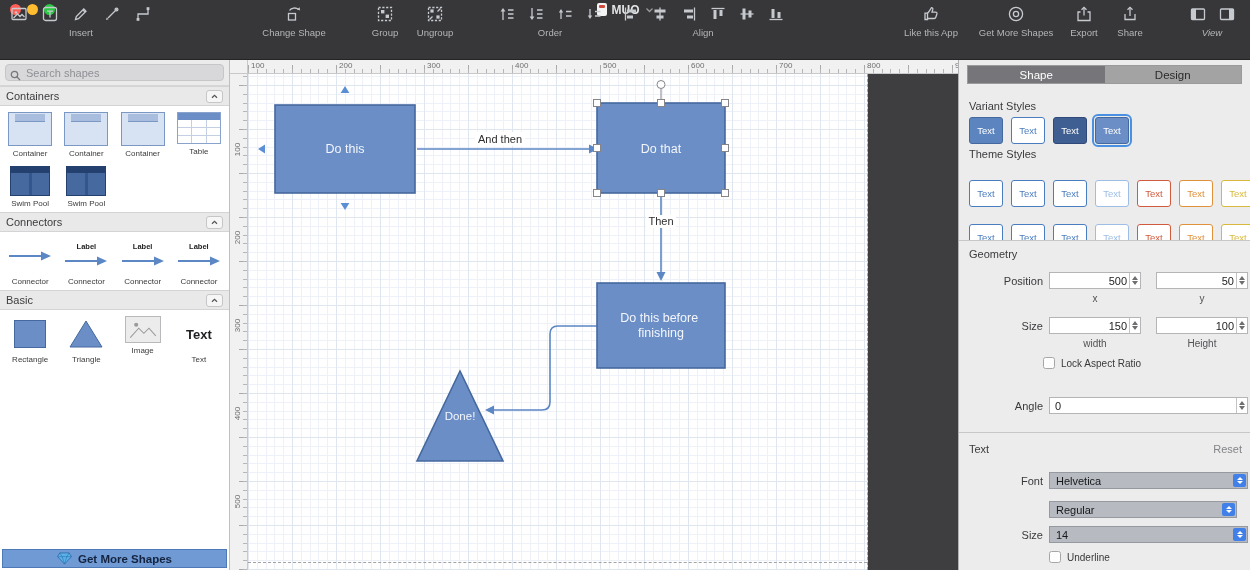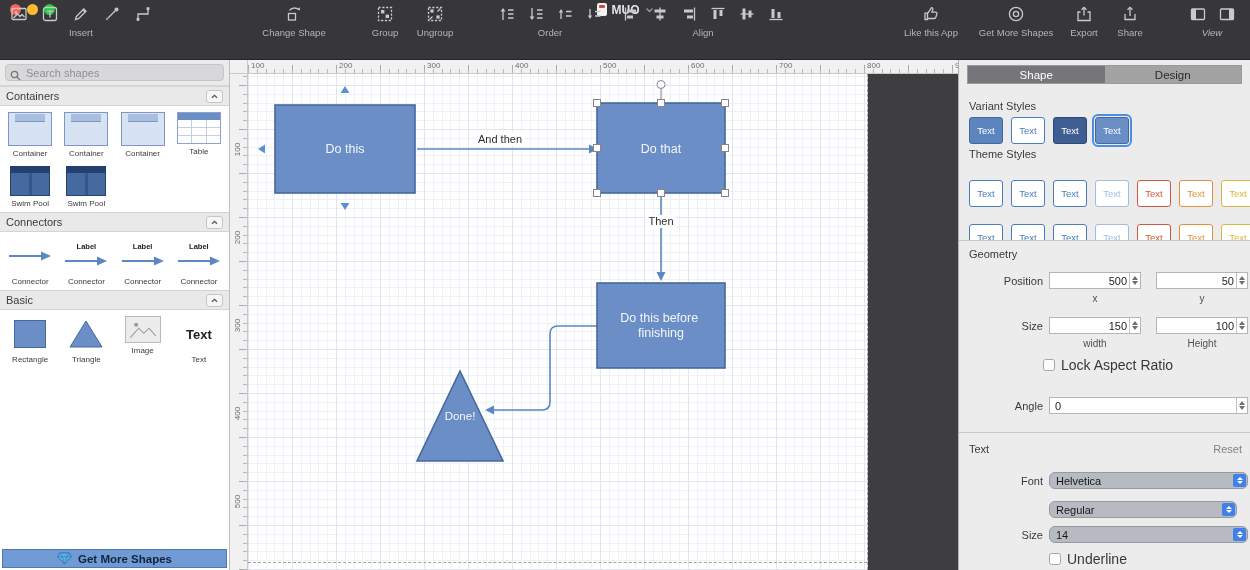--- a/index.html
+++ b/index.html
@@ -125,23 +125,23 @@
   .field { height:17px; background:#fff; border:1px solid #b5b5b7; display:flex; align-items:center; }
   .fval { flex:1; text-align:right; padding-right:2px; font-size:11px; color:#1d1d1f; }
   .left-val .fval { text-align:left; padding-left:5px; }
   .stepper { width:11px; height:100%; border-left:1px solid #c3c3c5; display:flex; flex-direction:column; align-items:center; justify-content:center; gap:1px; }
   .stepper i { display:block; width:0; height:0; }
   .stepper .su { border-left:3px solid transparent; border-right:3px solid transparent; border-bottom:4px solid #6e6e70; }
   .stepper .sd { border-left:3px solid transparent; border-right:3px solid transparent; border-top:4px solid #6e6e70; }
   .sub { font-size:10px; color:#525254; text-align:center; }
   .chk { display:flex; align-items:center; gap:6px; }
   .checkbox { width:12px; height:12px; background:#fdfdfd; border:1px solid #a6a6a8; border-radius:2.5px; display:inline-block; }
-  .chk-label { font-size:14px; color:#39393b; }
+  .chk-label { font-size:10px; color:#39393b; }
   .reset { font-size:11px; color:#828487; }
-  .dropdown { height:17px; background:#b7bbc1; border:1px solid #9599a0; border-radius:6px; display:flex; align-items:center; }
+  .dropdown { height:17px; background:#b7bbc1; border:1px solid #9599a0; border-radius:0; display:flex; align-items:center; }
   .dval { flex:1; font-size:11px; color:#17181a; padding-left:6px; }
   .dd-cap { width:13px; align-self:stretch; margin:1px; background:#4080e8; border-radius:2px; display:flex; flex-direction:column; align-items:center; justify-content:center; gap:1px; }
   .dd-cap i { display:block; width:0; height:0; }
   .dd-cap .up { border-left:3px solid transparent; border-right:3px solid transparent; border-bottom:3.5px solid #fff; }
   .dd-cap .dn { border-left:3px solid transparent; border-right:3px solid transparent; border-top:3.5px solid #fff; }
 </style>
 </head>
 <body>
 
 <div class="app">

